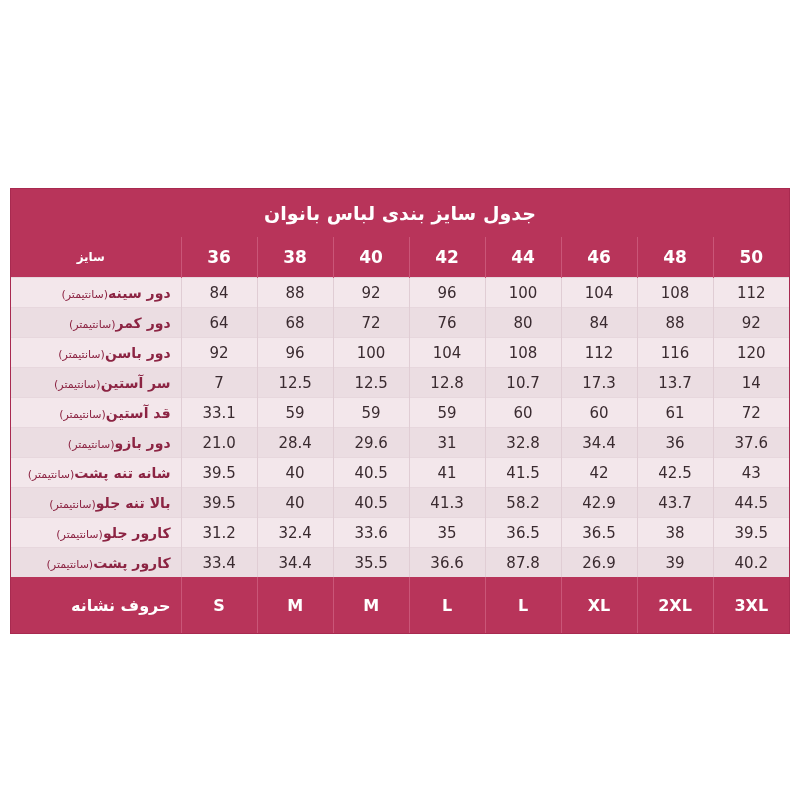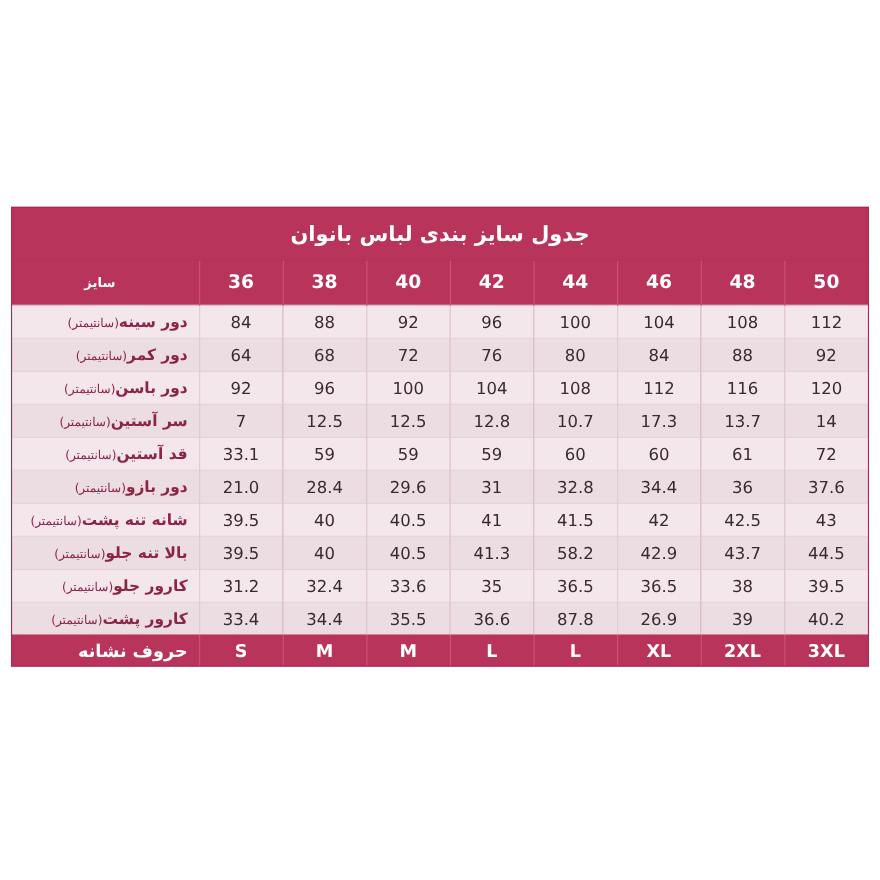--- a/index.html
+++ b/index.html
@@ -97,21 +97,21 @@
     font-weight: normal;
     color: #8c2443;
   }
   
   .foot-row td {
     background: #b8345a;
     color: #ffffff;
     text-align: center;
     font-size: 16px;
     font-weight: bold;
-    height: 28px;
+    height: 56px;
     border-left: 1px solid #ca5678;
   }
   .foot-row td.label-col {
     border-left: none;
     text-align: right;
     padding-right: 10px;
     font-size: 16px;
   }
   col.label-col-w { width: 170px; }
 </style>

